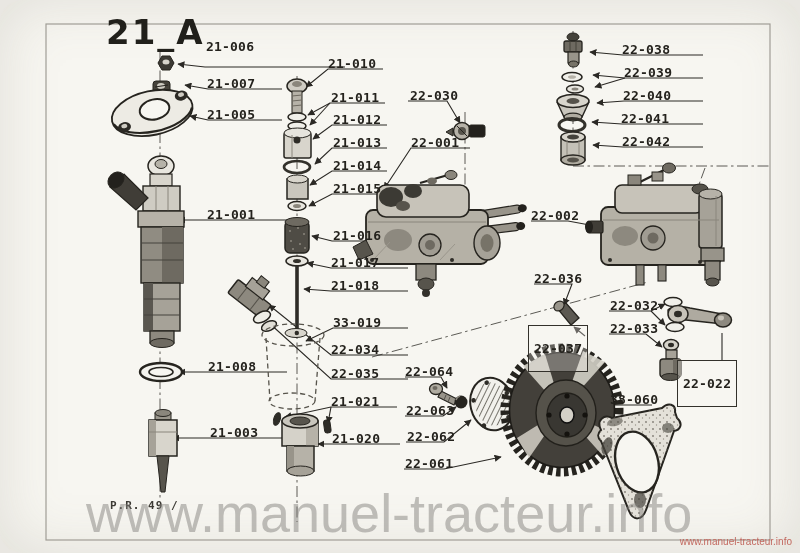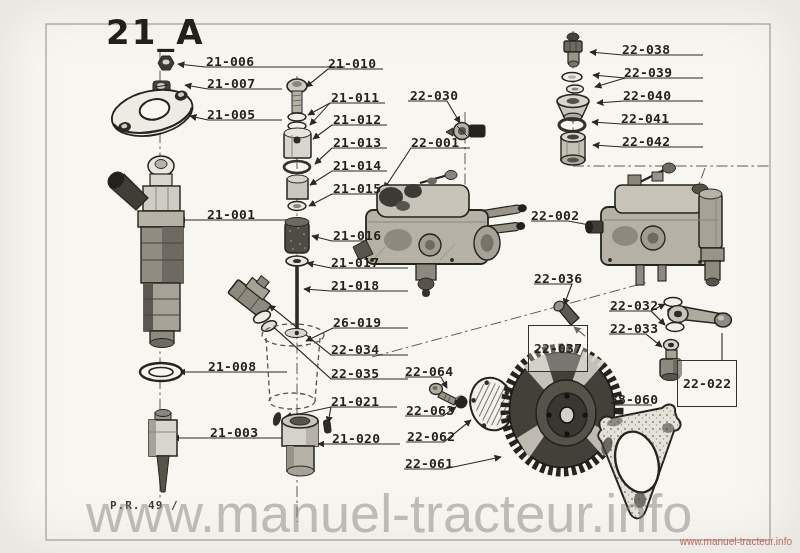--- a/index.html
+++ b/index.html
@@ -372,36 +372,36 @@
     <ellipse cx="637" cy="462" rx="21" ry="31" fill="#f7f6f1" stroke="#26241f" stroke-width="2.4" transform="rotate(-16 637 462)"></ellipse>
     <ellipse cx="607" cy="446" rx="5" ry="9" fill="#44423b" opacity="0.75" transform="rotate(20 607 446)"></ellipse>
     <ellipse cx="640" cy="500" rx="6" ry="8" fill="#44423b" opacity="0.7"></ellipse>
     <ellipse cx="668" cy="428" rx="6" ry="5" fill="#44423b" opacity="0.6"></ellipse>
     <ellipse cx="615" cy="422" rx="8" ry="4" fill="#55524a" opacity="0.6" transform="rotate(-12 615 422)"></ellipse>
   </g>
 </svg>
 
   <div class="fig-title">21_A</div>
 
-  <div class="plabel" style="left:206px;top:54px">21-006</div>
+  <div class="plabel" style="left:206px;top:39px">21-006</div>
   <div class="plabel" style="left:207px;top:76px">21-007</div>
   <div class="plabel" style="left:207px;top:107px">21-005</div>
   <div class="plabel" style="left:207px;top:207px">21-001</div>
   <div class="plabel" style="left:208px;top:359px">21-008</div>
   <div class="plabel" style="left:210px;top:425px">21-003</div>
   <div class="plabel" style="left:328px;top:56px">21-010</div>
   <div class="plabel" style="left:331px;top:90px">21-011</div>
   <div class="plabel" style="left:333px;top:112px">21-012</div>
   <div class="plabel" style="left:333px;top:135px">21-013</div>
   <div class="plabel" style="left:333px;top:158px">21-014</div>
   <div class="plabel" style="left:333px;top:181px">21-015</div>
   <div class="plabel" style="left:333px;top:228px">21-016</div>
   <div class="plabel" style="left:331px;top:255px">21-017</div>
   <div class="plabel" style="left:331px;top:278px">21-018</div>
-  <div class="plabel" style="left:333px;top:315px">26-019</div>
+  <div class="plabel" style="left:333px;top:315px">33-019</div>
   <div class="plabel" style="left:331px;top:342px">22-034</div>
   <div class="plabel" style="left:331px;top:366px">22-035</div>
   <div class="plabel" style="left:331px;top:394px">21-021</div>
   <div class="plabel" style="left:332px;top:431px">21-020</div>
   <div class="plabel" style="left:410px;top:88px">22-030</div>
   <div class="plabel" style="left:411px;top:135px">22-001</div>
   <div class="plabel" style="left:531px;top:208px">22-002</div>
   <div class="plabel" style="left:534px;top:271px">22-036</div>
   <div class="plabel boxed" style="left:528px;top:325px">22-037</div>
   <div class="plabel" style="left:610px;top:298px">22-032</div>

